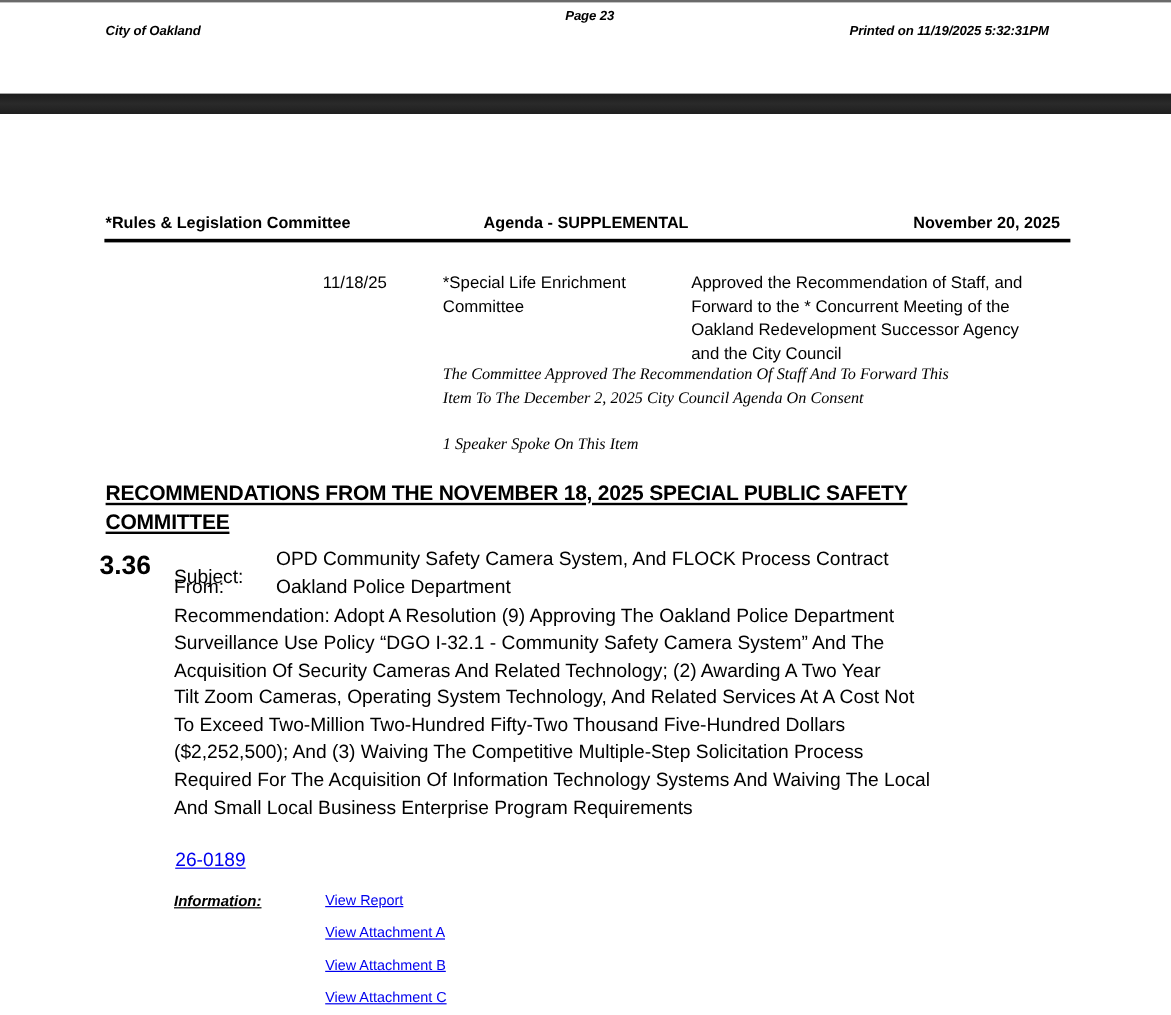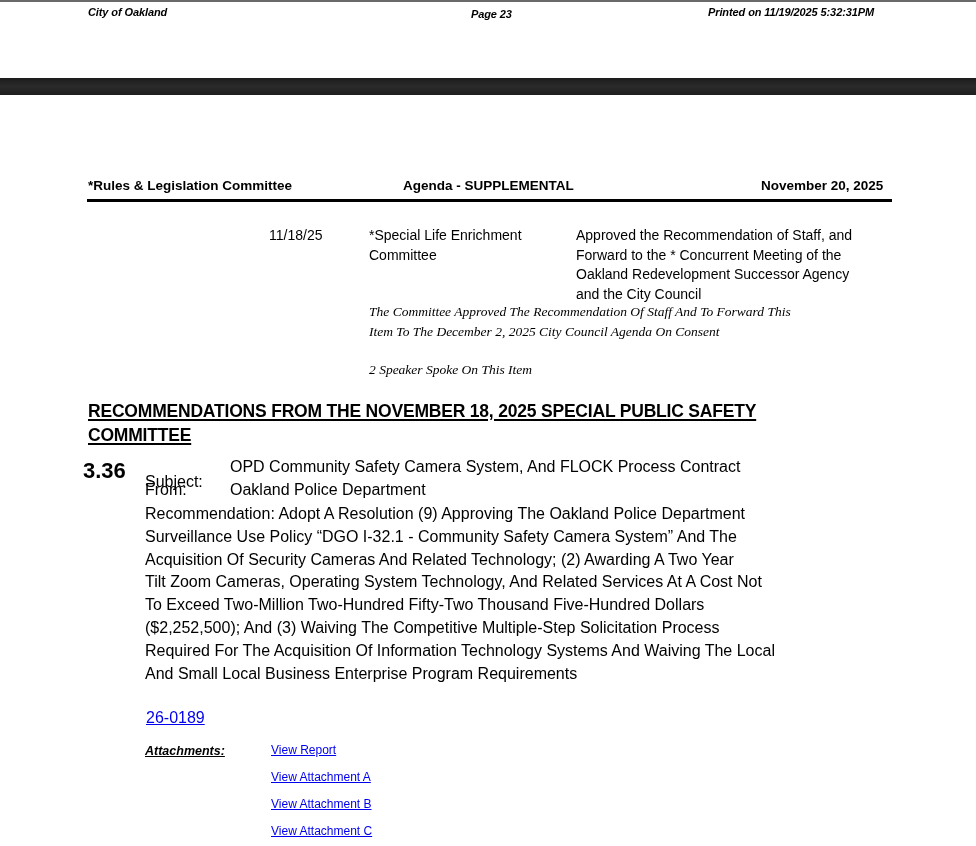--- a/index.html
+++ b/index.html
@@ -5,21 +5,21 @@
   html, body { margin: 0; padding: 0; }
   body {
     width: 976px; height: 846px; overflow: hidden; position: relative;
     background: #ffffff; color: #000;
     font-family: "Liberation Sans", sans-serif;
   }
   .abs { position: absolute; }
 
   
   .top-rule { position: absolute; left: 0; top: 0; width: 976px; height: 2px; background: #6a6a6a; }
-  .footer-text { position: absolute; top: 6px; font-size: 11px; font-weight: bold; font-style: italic; white-space: nowrap; letter-spacing: -0.1px; }
+  .footer-text { position: absolute; top: 20px; font-size: 11px; font-weight: bold; font-style: italic; white-space: nowrap; letter-spacing: -0.1px; }
 
   
   .page-gap { position: absolute; left: 0; top: 78px; width: 976px; height: 17px;
     background: linear-gradient(#1c1c1c, #2a2a2a 50%, #1e1e1e); }
 
   
   .hdr { position: absolute; top: 178px; font-size: 13.5px; font-weight: bold; white-space: nowrap; }
   .hdr-rule { position: absolute; left: 87px; top: 199px; width: 805px; height: 3px; background: #000; }
 
   .body13 { font-size: 14px; line-height: 19.5px; }
@@ -63,21 +63,21 @@
 <div class="abs body13" style="left:576px; top:226px;">
   <div>Approved the Recommendation of Staff, and</div>
   <div>Forward to the * Concurrent Meeting of the</div>
   <div>Oakland Redevelopment Successor Agency</div>
   <div>and the City Council</div>
 </div>
 <div class="abs ital" style="left:369px; top:302px; white-space:nowrap;">
   <div>The Committee Approved The Recommendation Of Staff And To Forward This</div>
   <div>Item To The December 2, 2025 City Council Agenda On Consent</div>
 </div>
-<div class="abs ital" style="left:369px; top:360px;">2 Speaker Spoke On This Item</div>
+<div class="abs ital" style="left:369px; top:360px;">1 Speaker Spoke On This Item</div>
 
 <div class="section-title">
   <span>RECOMMENDATIONS FROM THE NOVEMBER 18, 2025 SPECIAL PUBLIC SAFETY </span><br>
   <span>COMMITTEE</span>
 </div>
 
 <div class="item-no">3.36</div>
 <div class="lbl" style="top:458px;margin-top:15px;">Subject:</div>
 <div class="val" style="top:458px;">OPD Community Safety Camera System, And FLOCK Process Contract</div>
 <div class="lbl" style="top:481px;">From:</div>
@@ -89,17 +89,17 @@
   <span>Acquisition Of Security Cameras And Related Technology; (2) Awarding A Two Year</span>
   <span>Tilt Zoom Cameras, Operating System Technology, And Related Services At A Cost Not</span>
   <span>To Exceed Two-Million Two-Hundred Fifty-Two Thousand Five-Hundred Dollars</span>
   <span>($2,252,500); And (3) Waiving The Competitive Multiple-Step Solicitation Process</span>
   <span>Required For The Acquisition Of Information Technology Systems And Waiving The Local</span>
   <span>And Small Local Business Enterprise Program Requirements</span>
 </div>
 
 <a class="link file-link" href="#">26-0189</a>
 
-<div class="attach-lbl">Attachments:</div>
+<div class="attach-lbl">Information:</div>
 <a class="link attach-link" style="top:743px;" href="#">View Report</a>
 <a class="link attach-link" style="top:770px;" href="#">View Attachment A</a>
 <a class="link attach-link" style="top:797px;" href="#">View Attachment B</a>
 <a class="link attach-link" style="top:824px;" href="#">View Attachment C</a>
 
 </body></html>

